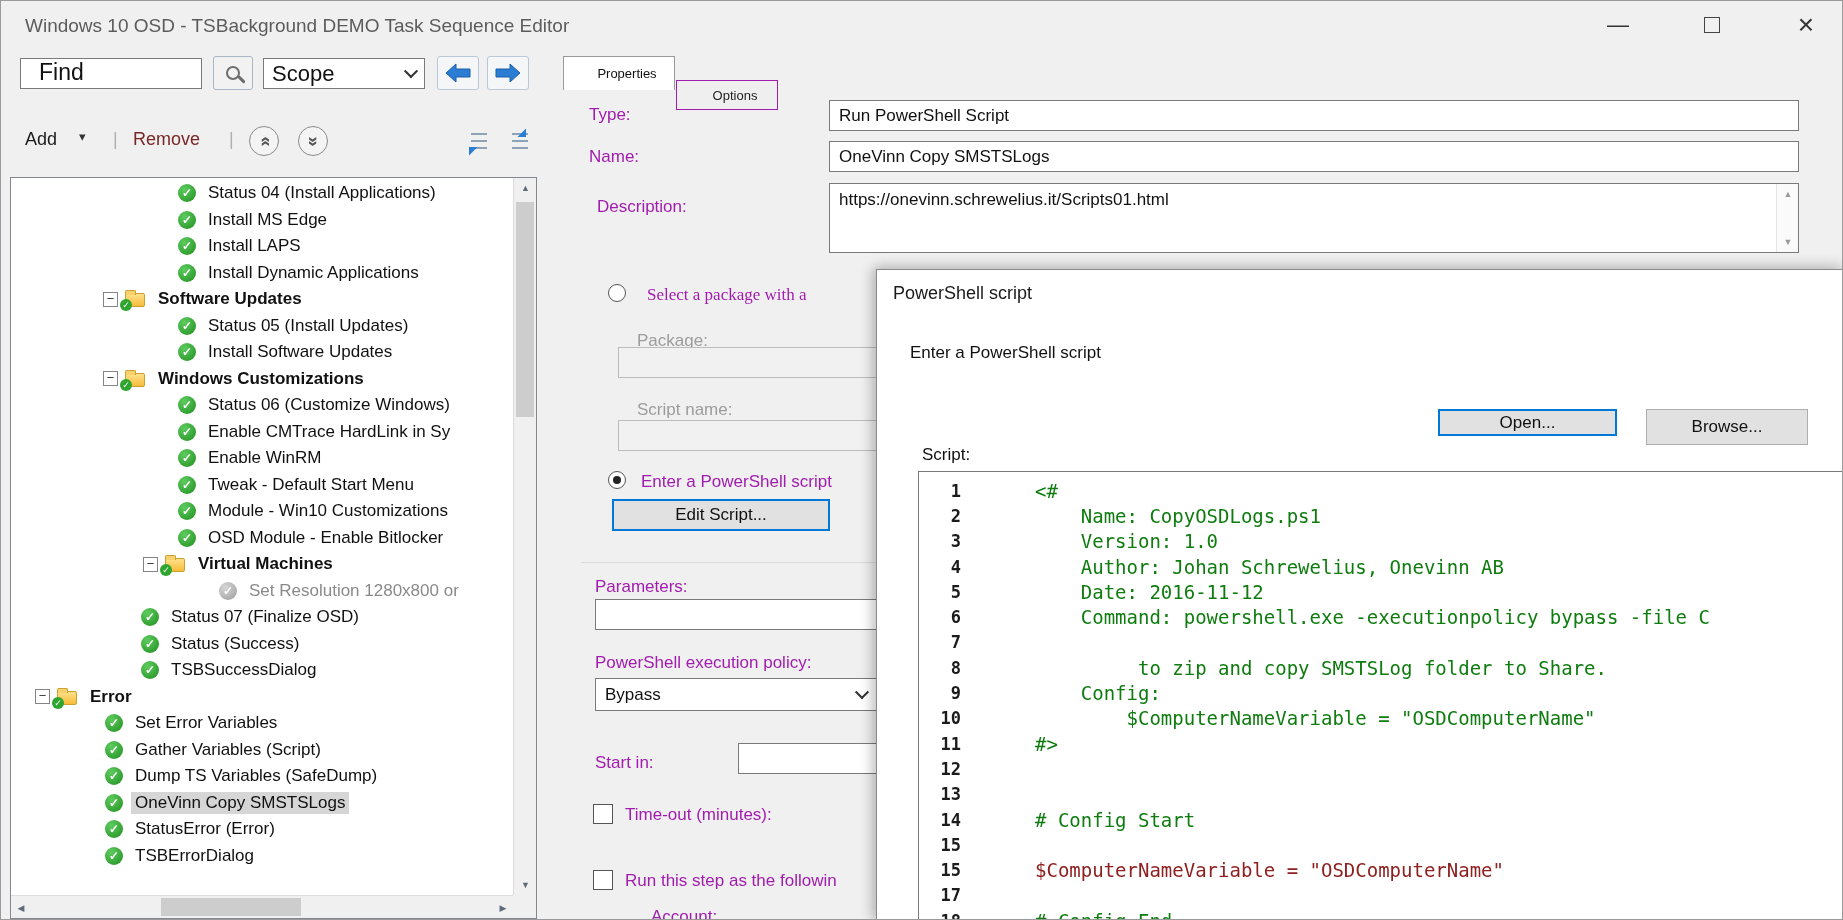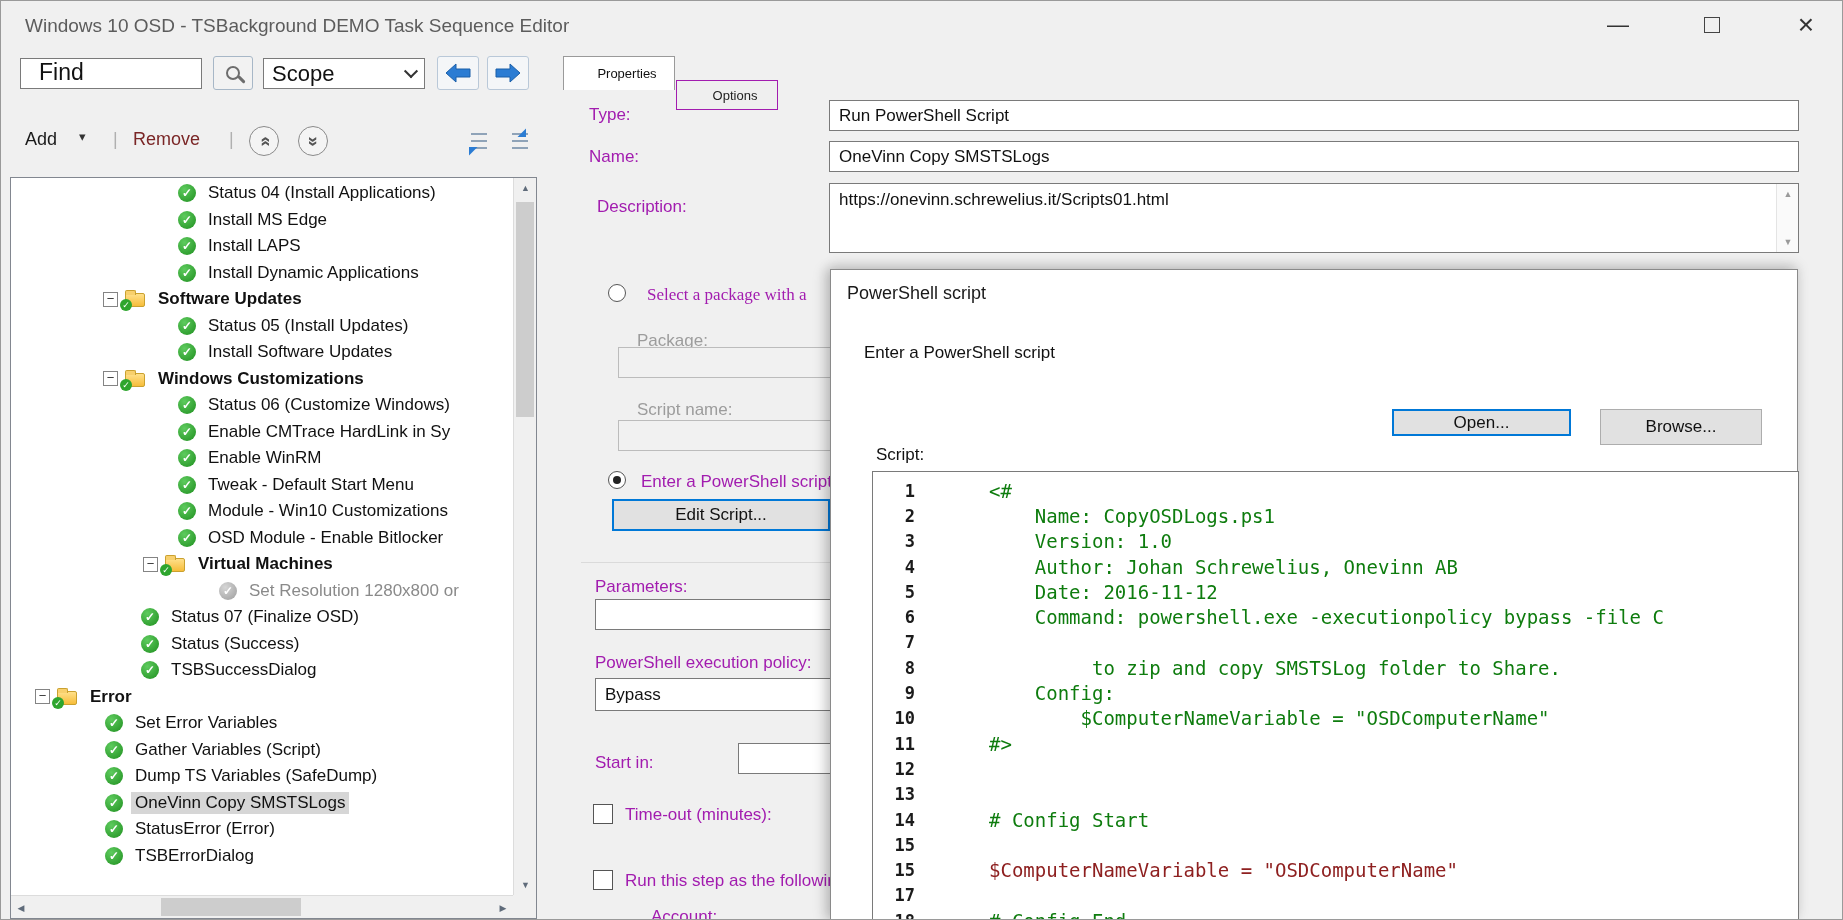--- a/index.html
+++ b/index.html
@@ -84,21 +84,21 @@
   .descbox .sa{position:absolute;left:0;width:22px;height:20px;color:#9a9a9a;font-size:9px;display:flex;align-items:center;justify-content:center;}
   .descbox .sa.up{top:0;} .descbox .sa.dn{bottom:0;}
   .radio{position:absolute;width:18px;height:18px;border:1px solid #555;border-radius:50%;background:#fff;}
   .radio.sel::after{content:"";position:absolute;left:4px;top:4px;width:8px;height:8px;border-radius:50%;background:#222;}
   .btn{position:absolute;background:#e1e1e1;border:1px solid #adadad;font-size:17px;display:flex;align-items:center;justify-content:center;color:#111;}
   .btn.focus{border:2px solid #0078d7;}
   .divider{position:absolute;left:580px;top:561px;width:296px;height:1px;background:#dadada;}
   .combo{position:absolute;background:#fff;border:1px solid #7a7a7a;font-size:17px;display:flex;align-items:center;padding:0 9px;}
   .checkbox{position:absolute;width:20px;height:20px;border:1px solid #555;background:#fff;}
   
-  .dialog{position:absolute;left:829px;top:268px;width:968px;height:652px;background:#fff;border:1px solid #8a8a8a;
+  .dialog{position:absolute;left:875px;top:268px;width:968px;height:652px;background:#fff;border:1px solid #8a8a8a;
     box-shadow:-5px 0 12px rgba(0,0,0,.18),0 -4px 12px rgba(0,0,0,.12);z-index:10;padding-left:8px;}
   .dlg-title{position:absolute;left:16px;top:13px;font-size:18px;color:#1a1a1a;}
   .dlg-sub{position:absolute;left:33px;top:73px;font-size:17px;}
   .dlg-script-label{position:absolute;left:45px;top:175px;font-size:17px;}
   .editor{position:absolute;left:41px;top:201px;width:927px;height:451px;background:#fff;border:1px solid #7a7a7a;overflow:hidden;font-family:"DejaVu Sans Mono",monospace;}
   .cline{display:flex;height:25.3px;align-items:center;white-space:pre;}
   .lnum{width:42px;text-align:right;font-size:17px;font-weight:bold;color:#1b1b1b;flex:0 0 auto;}
   .ltext{margin-left:74px;font-size:19px;}
   .ltext.g{color:#0e7c0e;}
   .ltext.r{color:#8e2020;}

